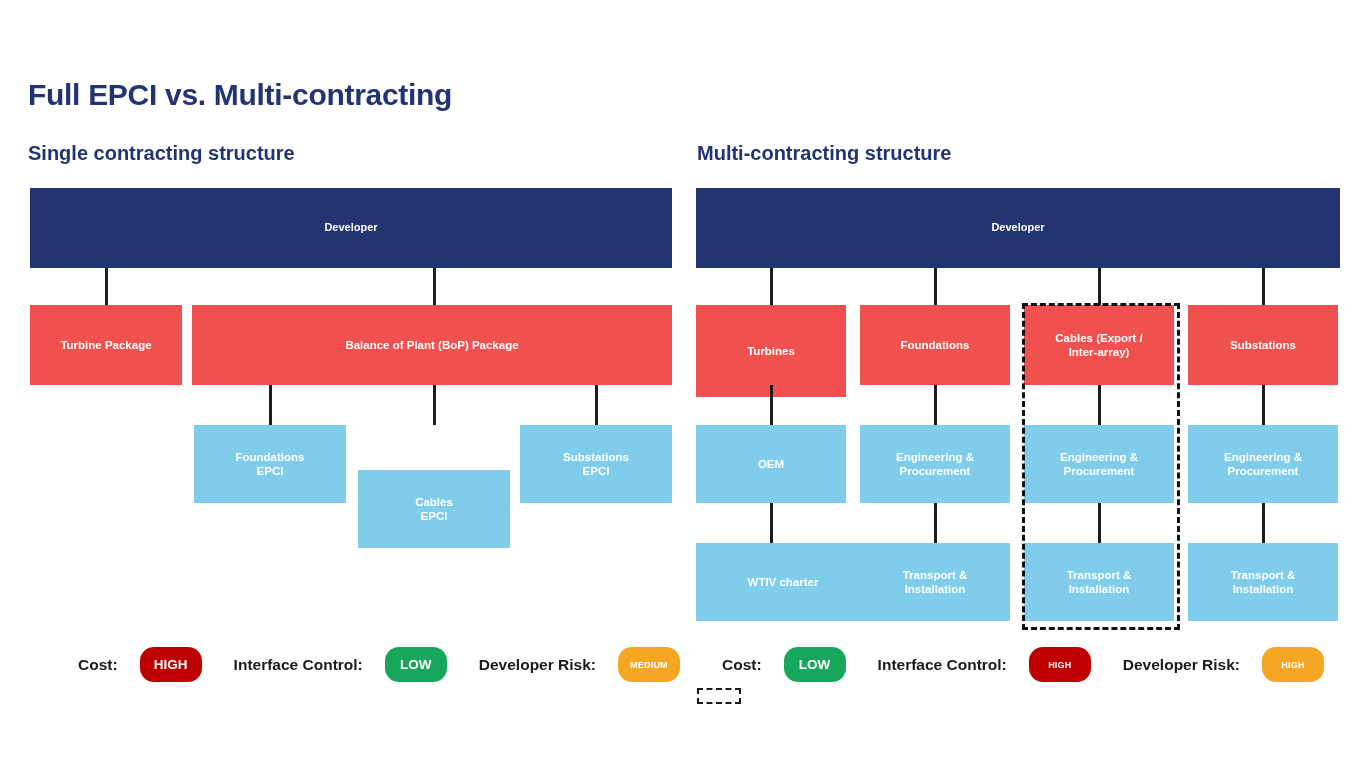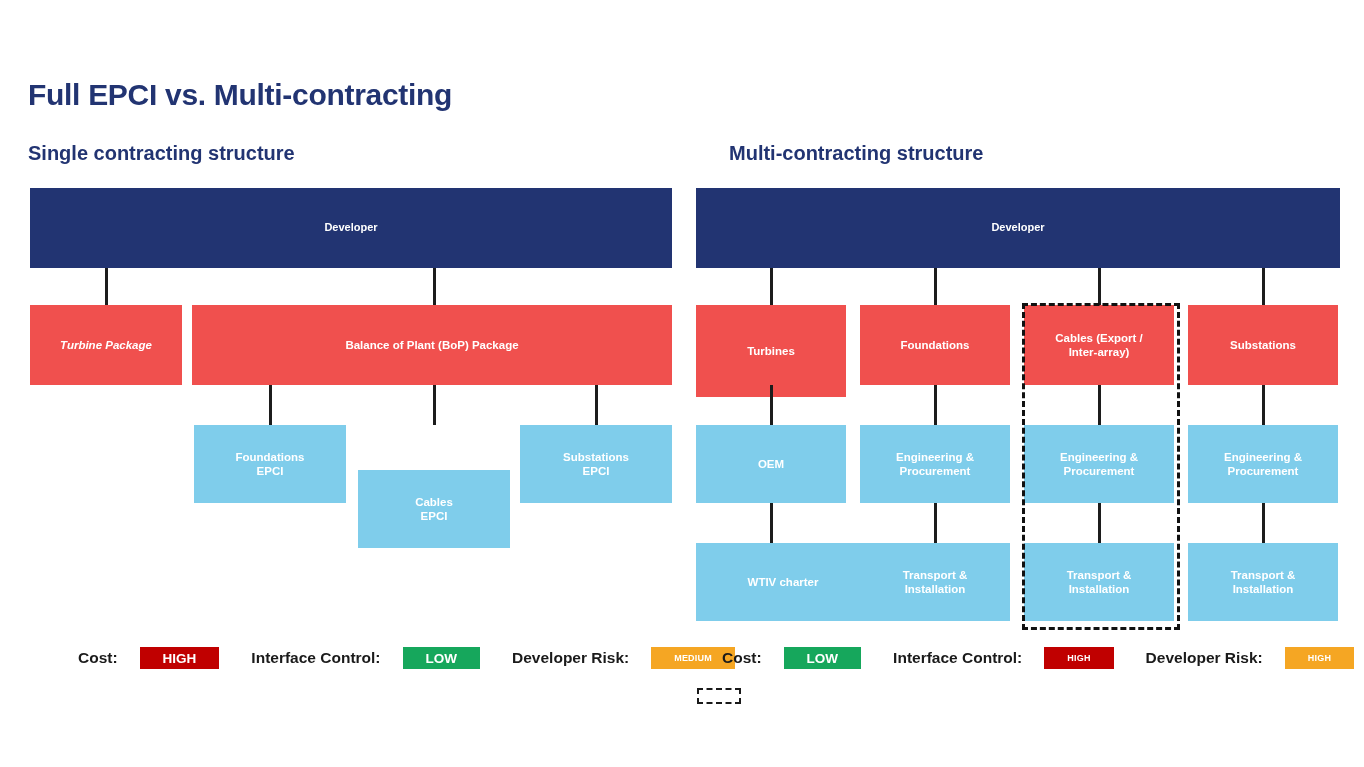--- a/index.html
+++ b/index.html
@@ -16,21 +16,21 @@
   .title{
     position:absolute;left:28px;top:78px;
     font-size:30px;font-weight:bold;color:#223472;
     letter-spacing:-0.3px;
   }
   .col-head{
     position:absolute;top:142px;
     font-size:20px;font-weight:bold;color:#223472;
   }
   .col-head.left{left:28px;}
-  .col-head.right{left:729px;}
+  .col-head.right{left:697px;}
 
   
   .node{
     position:absolute;
     display:flex;align-items:center;justify-content:center;
     text-align:center;
     color:#ffffff;
     font-weight:bold;
     line-height:1.25;
     box-sizing:border-box;
@@ -58,24 +58,24 @@
 
   
   .legend{position:absolute;display:flex;align-items:center;}
   .legend-item{display:flex;align-items:center;gap:13px;}
   .legend-label{
     font-size:15.5px;font-weight:bold;color:#1a1a1a;
     white-space:nowrap;
   }
   .legend-swatch{
     margin-left:9px;
-    min-width:62px;height:22px;
+    min-width:62px;height:35px;
     display:flex;align-items:center;justify-content:center;
     color:#ffffff;font-weight:bold;
-    box-sizing:border-box;padding:0 23px;
+    box-sizing:border-box;padding:0 8px;border-radius:14px;
   }
   .legend-swatch.sm{font-size:9px;letter-spacing:.2px;}
   .legend-swatch.lg{font-size:13.5px;}
 
   
   .footnote{
     position:absolute;left:697px;top:688px;
     display:flex;align-items:center;
     font-size:11.5px;color:#9a9a9a;
     white-space:nowrap;
@@ -96,21 +96,21 @@
 
   <div class="title">Full EPCI vs. Multi-contracting</div>
 
   <div class="col-head left">Single contracting structure</div>
 
   <div class="node navy" style="left:30px;top:188px;width:642px;height:80px;">Developer</div>
 
   <div class="conn" style="left:105px;top:268px;height:37px;"></div>
   <div class="conn" style="left:433px;top:268px;height:37px;"></div>
 
-  <div class="node red" style="left:30px;top:305px;width:152px;height:80px;font-style:italic;">Turbine Package</div>
+  <div class="node red" style="left:30px;top:305px;width:152px;height:80px;">Turbine Package</div>
   <div class="node red" style="left:192px;top:305px;width:480px;height:80px;">Balance of Plant (BoP) Package</div>
 
   <div class="conn" style="left:269px;top:385px;height:40px;"></div>
   <div class="conn" style="left:433px;top:385px;height:40px;"></div>
   <div class="conn" style="left:595px;top:385px;height:40px;"></div>
 
   <div class="node blue" style="left:194px;top:425px;width:152px;height:78px;">Foundations<br>EPCI</div>
   <div class="node blue" style="left:358px;top:425px;width:152px;height:78px;margin-top:45px;">Cables<br>EPCI</div>
   <div class="node blue" style="left:520px;top:425px;width:152px;height:78px;">Substations<br>EPCI</div>
 

